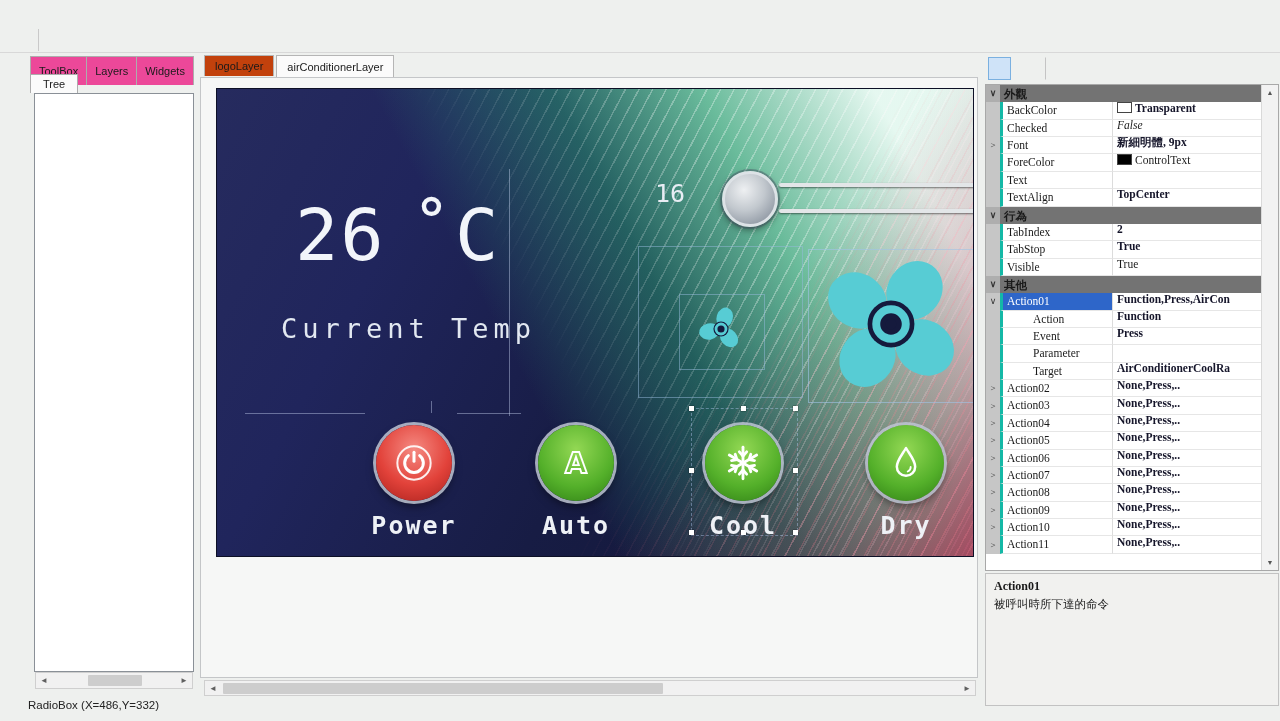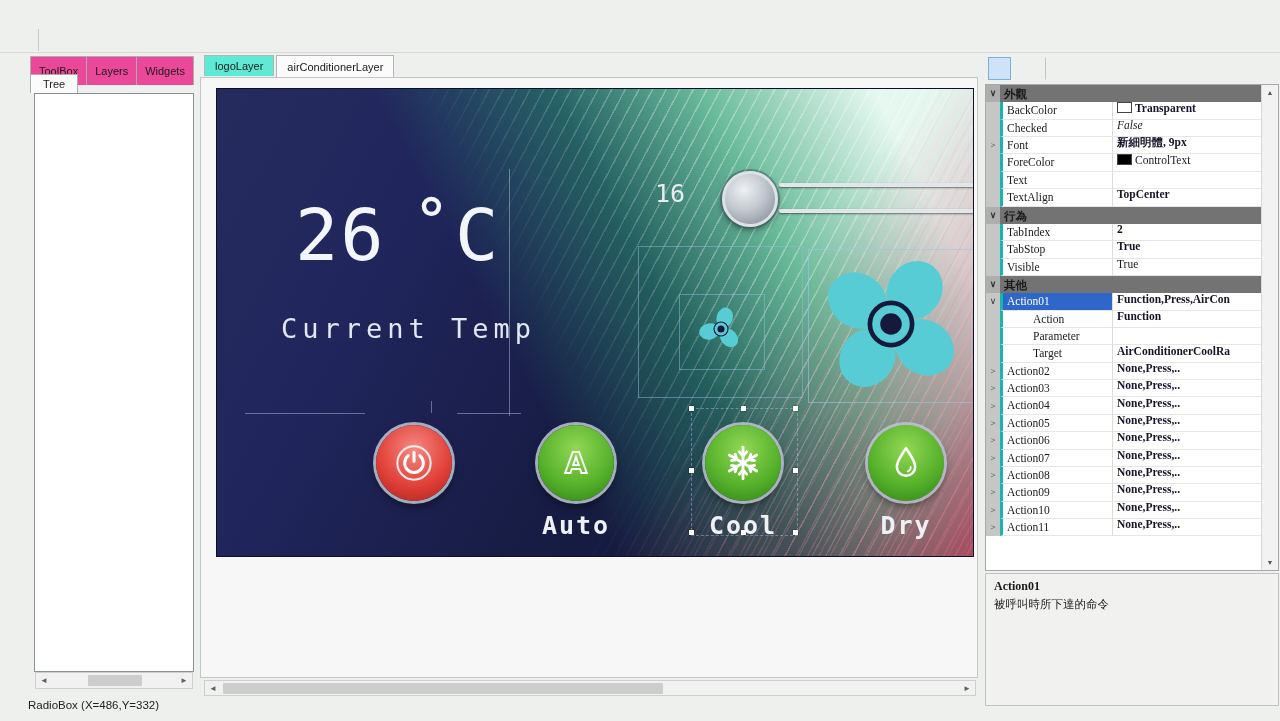--- a/index.html
+++ b/index.html
@@ -31,21 +31,21 @@
   .hscroll{position:absolute;background:#f1f1f1;border:1px solid #cfcfcf;box-sizing:border-box;}
   .hs-arrow{position:absolute;top:0;width:16px;height:100%;display:flex;align-items:center;
             justify-content:center;font-size:8px;color:#606060;}
   .hs-thumb{position:absolute;top:2px;height:11px;background:#cdcdcd;border-radius:1px;}
   #lhscroll{left:35px;top:672px;width:158px;height:17px;}
   #lhscroll .hs-thumb{left:52px;width:54px;}
   #status-text{position:absolute;left:28px;top:699px;font-size:11.5px;color:#222;}
 
   
   #ctabs{position:absolute;left:204px;top:55px;display:flex;font-size:11px;}
-  .ctab{height:20px;line-height:20px;padding:0 10px;background:#5eead4;border:1px solid #b5b5b5;
+  .ctab{height:20px;line-height:20px;padding:0 10px;background:#c2410c;border:1px solid #b5b5b5;
         border-bottom:none;margin-right:2px;}
   .ctab.active{background:#fbfbfb;height:22px;line-height:22px;}
   #surface{position:absolute;left:200px;top:77px;width:778px;height:601px;background:#f6f7f6;
            border:1px solid #c4c6c8;box-sizing:border-box;}
   #chscroll{left:204px;top:680px;width:772px;height:16px;}
   #chscroll .hs-thumb{left:18px;width:440px;}
 
   
   #canvas{position:absolute;left:216px;top:88px;width:758px;height:469px;overflow:hidden;
           background:linear-gradient(118deg,#262b5e 0%,#20255c 25%,#171c44 55%,#101431 100%);
@@ -309,20 +309,21 @@
       </g>
     </svg>
   </div>
   <div class="cbtn green" style="left:651px">
     <svg width="40" height="40" viewBox="0 0 24 24">
       <path d="M12 3 C10 6.5 6.5 10.5 6.5 14.2 a5.5 5.5 0 0 0 11 0 C17.5 10.5 14 6.5 12 3 Z" fill="none" stroke="#fff" stroke-width="1.5" stroke-linejoin="round"></path>
       <path d="M14.8 14.4 a2.8 2.8 0 0 1 -1.8 2.7" fill="none" stroke="#fff" stroke-width="1.1" stroke-linecap="round"></path>
     </svg>
   </div>
 
+  <div class="cbtn-label" style="left:127px">Power</div>
   <div class="cbtn-label" style="left:289px">Auto</div>
   <div class="cbtn-label" style="left:456px">Cool</div>
   <div class="cbtn-label" style="left:619px">Dry</div>
 </div>
 
 <div id="chscroll" class="hscroll">
   <span class="hs-arrow" style="left:0">◄</span>
   <span class="hs-thumb"></span>
   <span class="hs-arrow" style="right:0">►</span>
 </div>
@@ -458,20 +459,29 @@
       </div>
       <div class="prow bold indent t-row">
         <div class="pgutter">
           <span class="pexp"></span>
         </div>
         <div class="pname"><span>Action</span></div>
         <div class="pval">
           <span class="pvtext">Function</span>
         </div>
       </div>
+      <div class="prow bold indent t-row">
+        <div class="pgutter">
+          <span class="pexp"></span>
+        </div>
+        <div class="pname"><span>Event</span></div>
+        <div class="pval">
+          <span class="pvtext">Press</span>
+        </div>
+      </div>
       <div class="prow indent t-row">
         <div class="pgutter">
           <span class="pexp"></span>
         </div>
         <div class="pname"><span>Parameter</span></div>
         <div class="pval">
           <span class="pvtext"></span>
         </div>
       </div>
       <div class="prow bold indent t-row">

